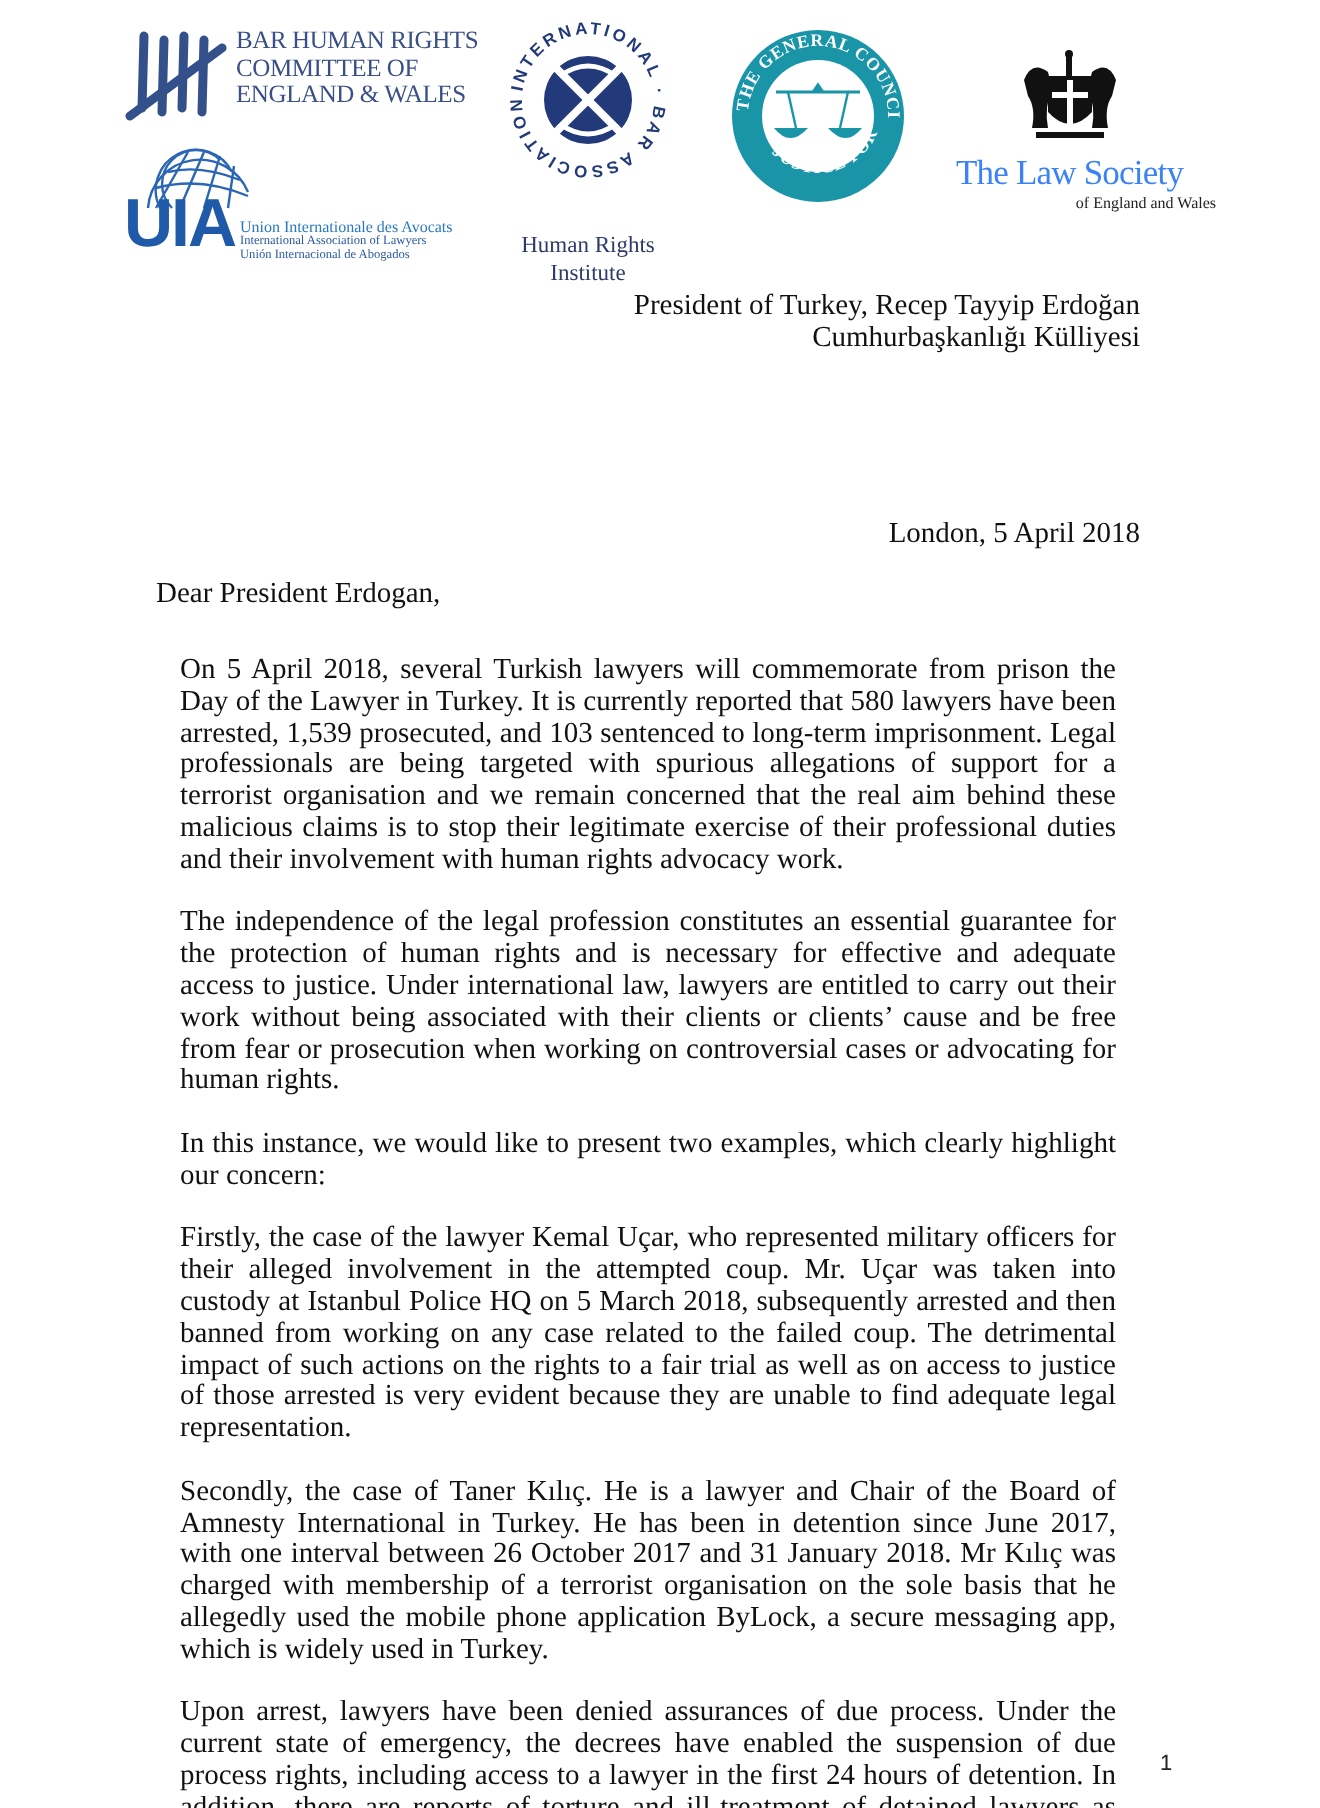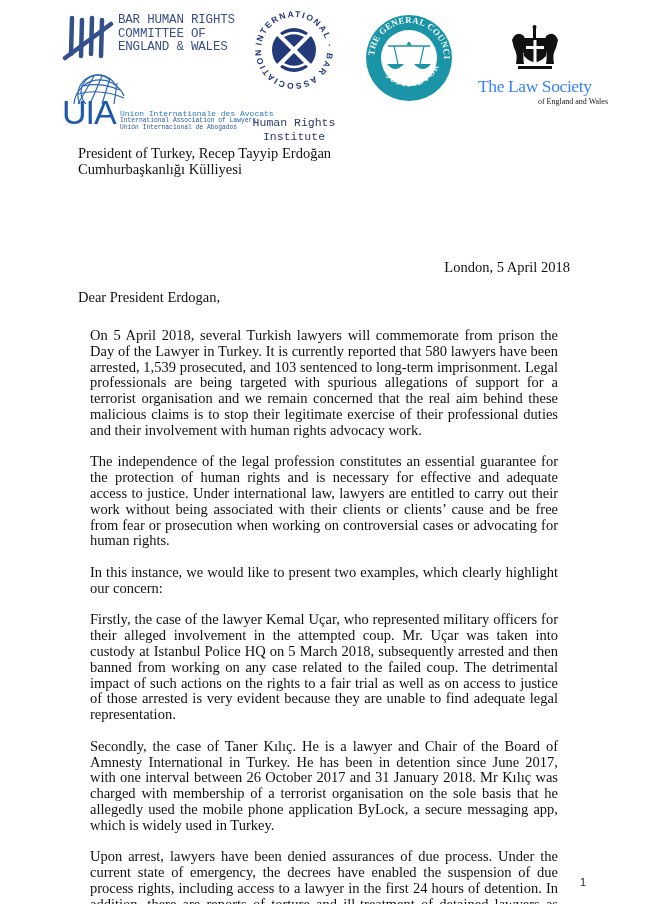--- a/index.html
+++ b/index.html
@@ -1,27 +1,27 @@
 <!DOCTYPE html>
 <html><head>
 <meta charset="utf-8">
 <style>
   html, body { margin: 0; padding: 0; background: #ffffff; }
   body { width: 660px; height: 904px; position: relative; overflow: hidden; font-family: "Liberation Serif", serif; color: #111; }
   .abs { position: absolute; }
-  .logo-text-sans { font-family: Liberation Mono, monospace; }
+  .logo-text-sans { font-family: Liberation Serif, serif; }
   .bhrc-text { left: 118px; top: 14px; font-size: 12.5px; line-height: 13.5px; color: #3a4f88; letter-spacing: -0.2px; }
   .uia-sub { left: 120px; top: 110px; font-size: 6.3px; line-height: 7px; color: #2c5aa0; }
   .uia-sub .l1 { font-size: 8px; color: #2a78c2; }
-  .uia-letters { left: 62px; top: 95px; font-size: 34px; font-weight: normal; color: #1f5aa8; letter-spacing: -1px; font-family: "Liberation Sans", sans-serif; line-height: 34px; }
+  .uia-letters { left: 62px; top: 95px; font-size: 34px; font-weight: bold; color: #1f5aa8; letter-spacing: -1px; font-family: "Liberation Sans", sans-serif; line-height: 34px; }
   .iba-caption { left: 248px; top: 116px; width: 92px; text-align: center; font-size: 11.5px; line-height: 14px; color: #2e3a6a; }
   .lawsoc-title { left: 478px; top: 76px; font-size: 17.5px; color: #3b82f6; letter-spacing: -0.4px; white-space: nowrap; }
   .lawsoc-sub { left: 496px; top: 97px; width: 112px; text-align: right; font-size: 8px; font-weight: normal; color: #222; white-space: nowrap; }
   .letter { left: 78px; width: 492px; font-size: 14.5px; line-height: 15.8px; }
-  .addr { top: 146px; }
+  .addr { top: 146px; text-align: right; }
   .addr div { white-space: nowrap; }
   .date { top: 259px; right: 90px; font-size: 14.5px; white-space: nowrap; }
   .salutation { top: 290px; }
   .para { text-align: justify; margin: 12px; }
   .body-text { top: 316px; }
   .body-text .para + .para { margin-top: 15.8px; }
   .page-num { left: 580px; top: 876px; font-size: 11px; font-family: "Liberation Sans", sans-serif; color: #222; }
 </style>
 </head>
 <body>

